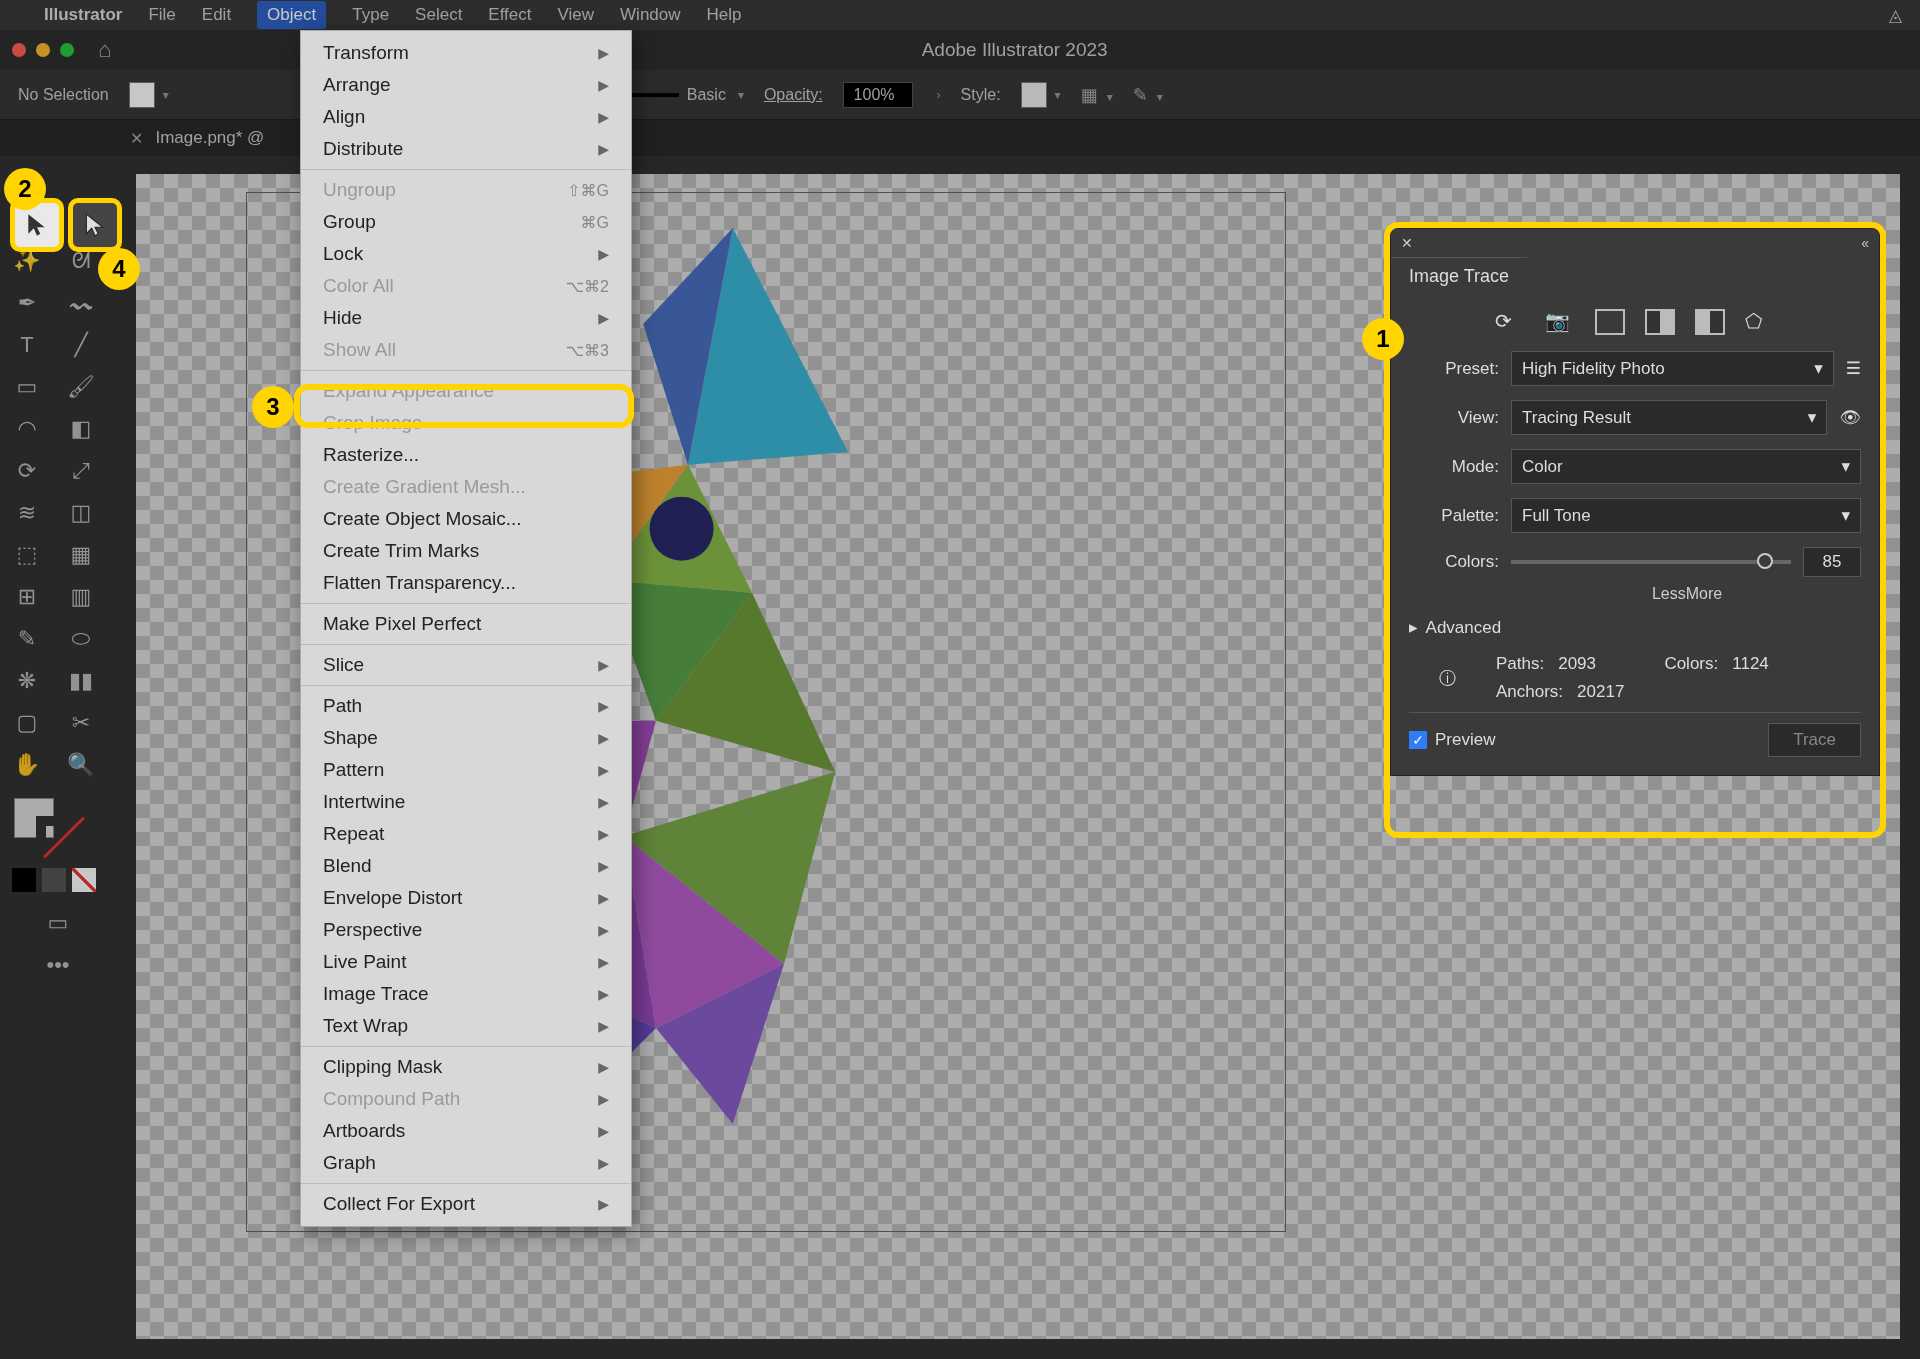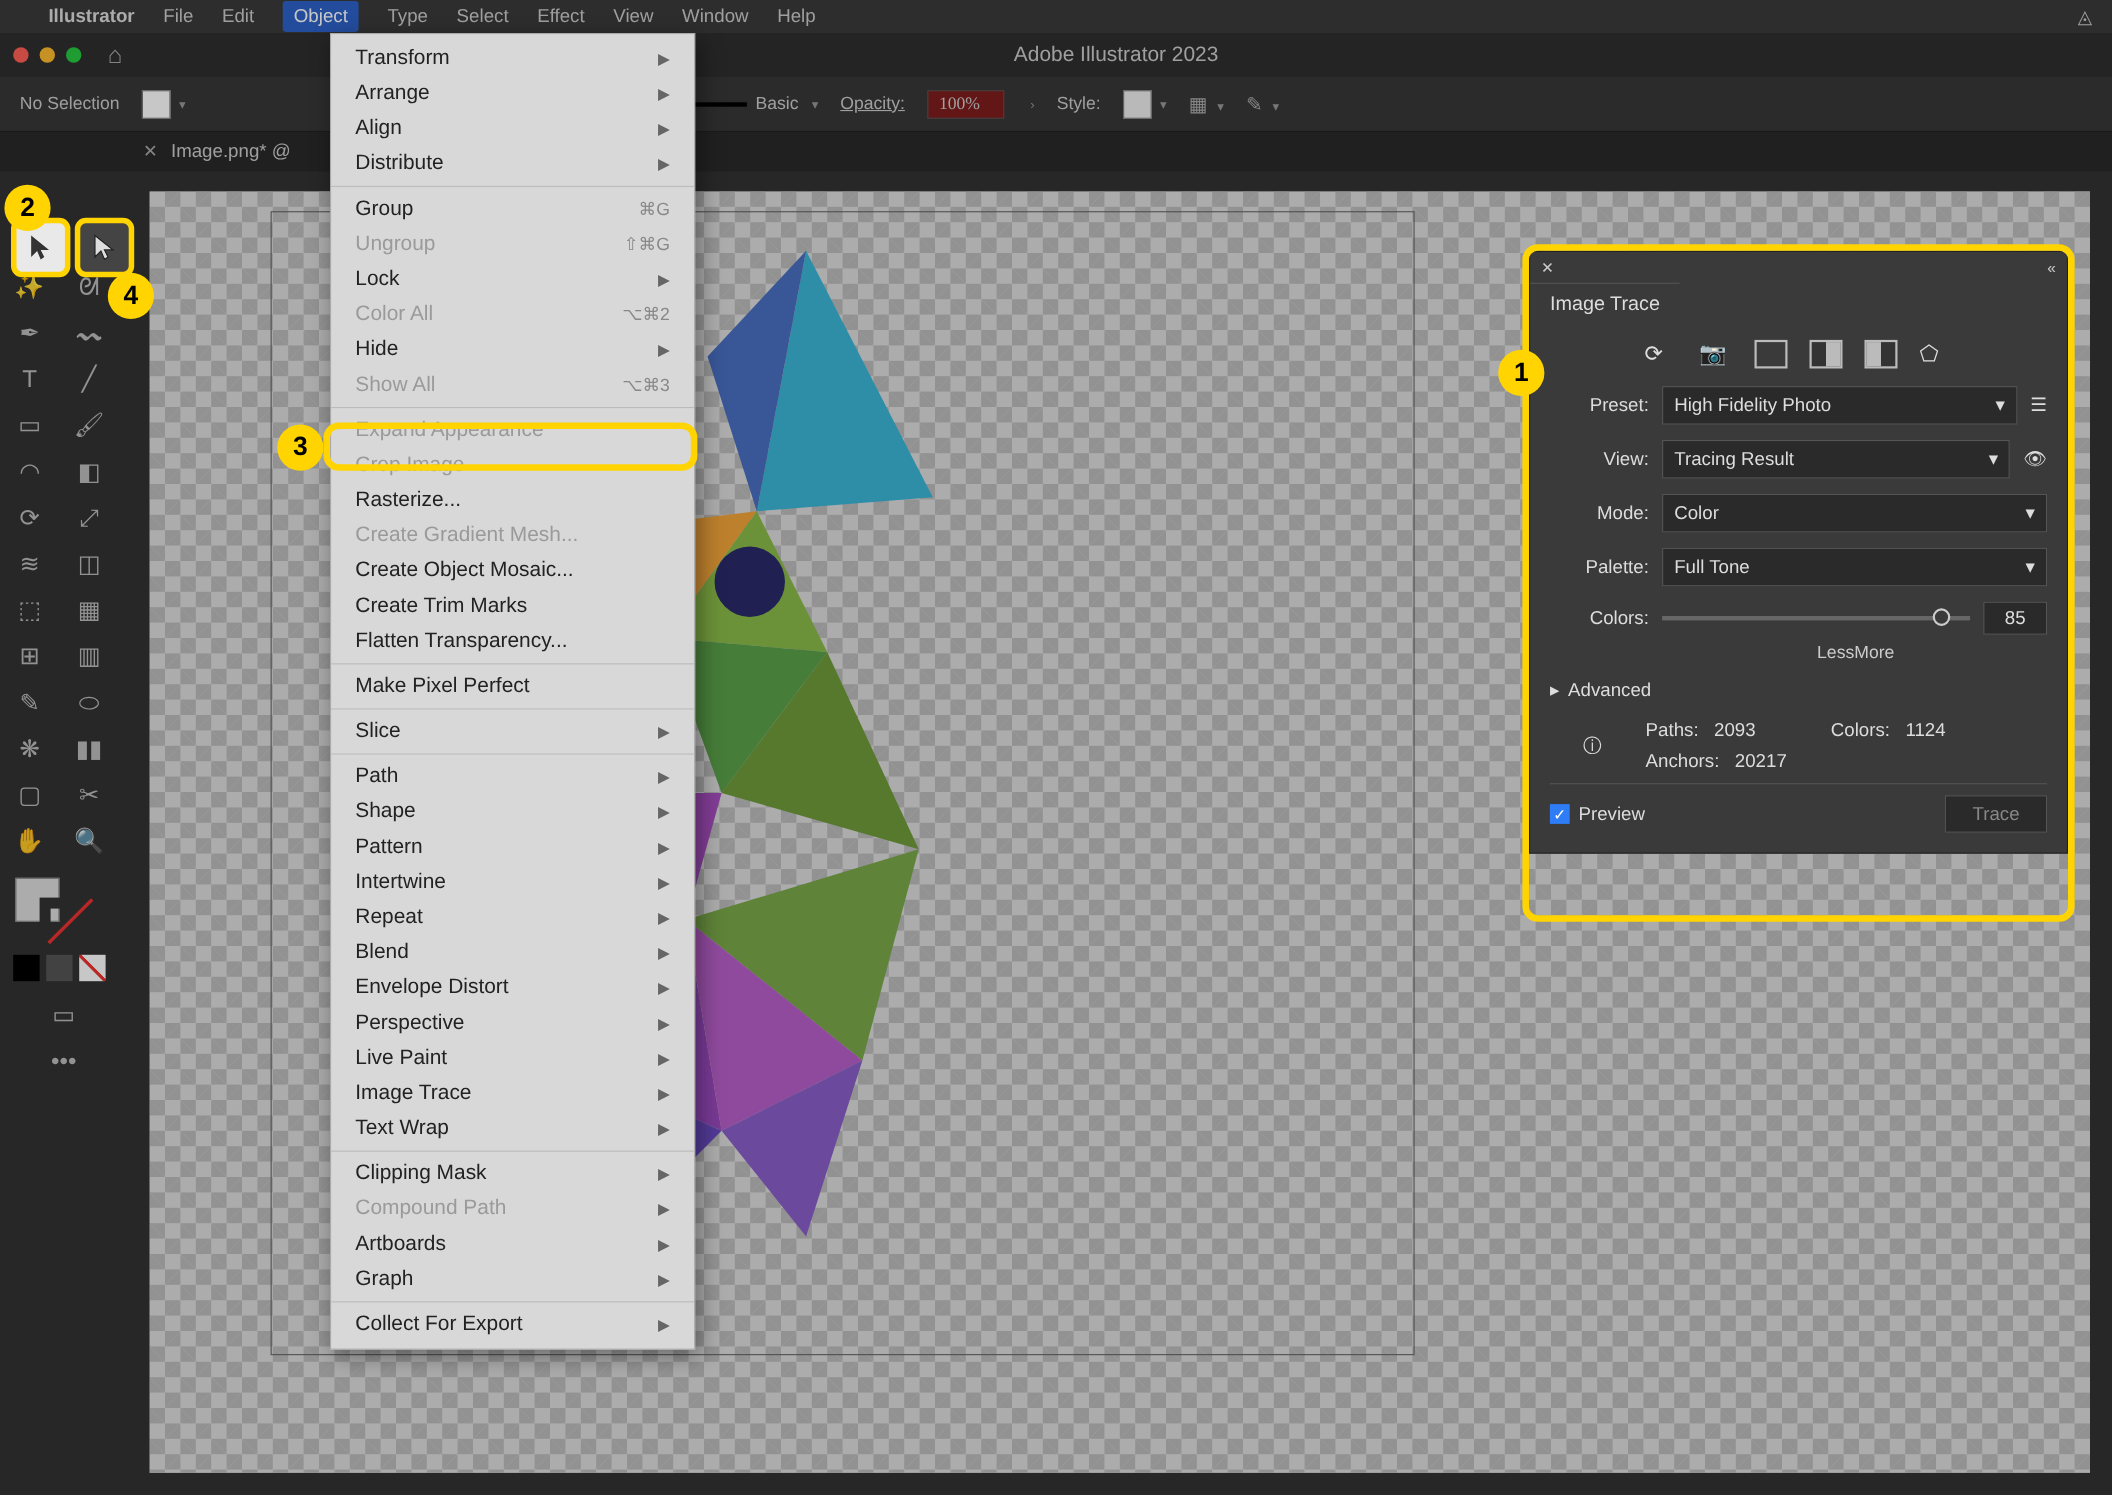--- a/index.html
+++ b/index.html
@@ -21,21 +21,21 @@
 .tl-green { background: #28c840; }
 .home-btn { margin-left: 14px; color: #aaa; font-size: 22px; }
 .titlebar .title { margin: 0 auto; color: #ccc; font-size: 19px; }
 
 
 .controlbar { height: 50px; background: #383838; border-bottom: 1px solid #222; display: flex; align-items: center; padding: 0 18px; gap: 20px; color: #ccc; font-size: 16px; }
 .swatch { width: 26px; height: 26px; background: #fff; border: 1px solid #777; }
 .dropdown-arrow { color: #999; font-size: 12px; margin-left: 4px; }
 .stroke-preview { width: 70px; height: 14px; display: flex; align-items: center; }
 .stroke-preview::before { content: ""; flex: 1; height: 4px; background: #000; }
-.opacity-box { background: #7f1d1d; border: 1px solid #555; padding: 3px 10px; min-width: 70px; font-family: Liberation Serif, serif; }
+.opacity-box { background: #000000; border: 1px solid #555; padding: 3px 10px; min-width: 70px; }
 .ctrl-icon { color: #aaa; font-size: 18px; }
 
 
 .tabbar { height: 36px; background: #2a2a2a; display: flex; align-items: center; padding-left: 130px; color: #ccc; font-size: 17px; gap: 12px; }
 .tab-close { color: #aaa; font-size: 16px; }
 
 
 .workspace { position: absolute; top: 156px; left: 0; right: 0; bottom: 0; display: flex; }
 .toolbar { width: 116px; background: #323232; display: flex; flex-wrap: wrap; align-content: flex-start; padding-top: 42px; }
 .tool { width: 54px; height: 42px; display: flex; align-items: center; justify-content: center; color: #bbb; font-size: 22px; }
@@ -242,27 +242,27 @@
     </div>
     <div class="dd-item">
       <span>Align</span>
       <span class="chev">▶</span>
     </div>
     <div class="dd-item">
       <span>Distribute</span>
       <span class="chev">▶</span>
     </div>
     <div class="dd-sep"></div>
+    <div class="dd-item disabled">
+      <span>Ungroup</span>
+      <span class="shortcut">⇧⌘G</span>
+    </div>
     <div class="dd-item">
       <span>Group</span>
       <span class="shortcut">⌘G</span>
-    </div>
-    <div class="dd-item disabled">
-      <span>Ungroup</span>
-      <span class="shortcut">⇧⌘G</span>
     </div>
     <div class="dd-item">
       <span>Lock</span>
       <span class="chev">▶</span>
     </div>
     <div class="dd-item disabled">
       <span>Color All</span>
       <span class="shortcut">⌥⌘2</span>
     </div>
     <div class="dd-item">

